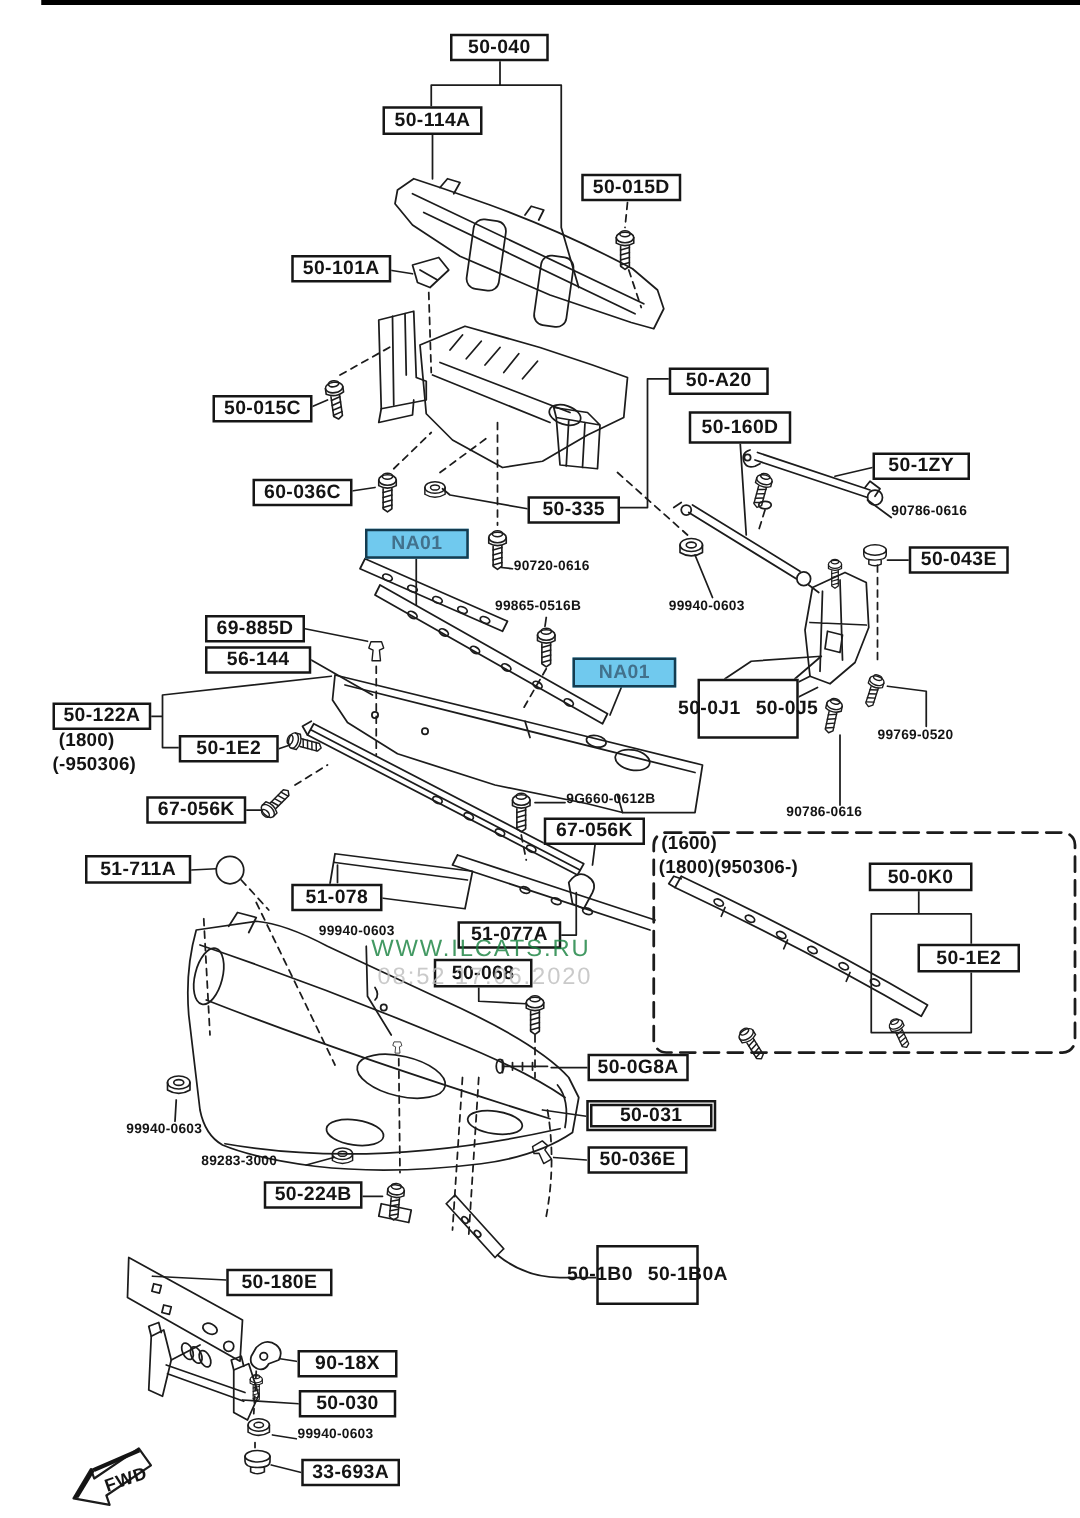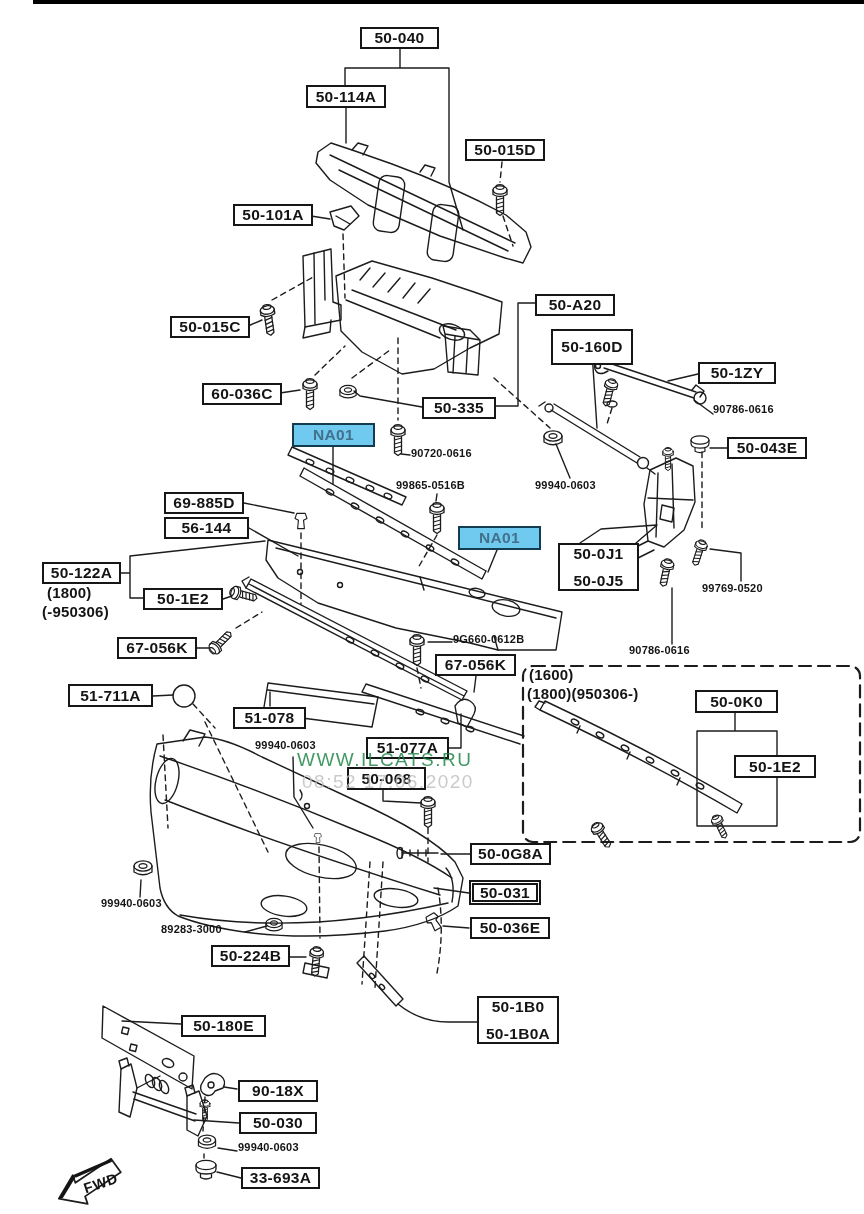--- a/index.html
+++ b/index.html
@@ -3,21 +3,21 @@
 <meta charset="utf-8">
 <style>
   html,body{margin:0;padding:0;background:#fff;}
   .stage{position:relative;width:864px;height:1214px;background:#fff;overflow:hidden;
          font-family:"Liberation Sans",sans-serif;}
   .topbar{position:absolute;left:33px;top:0;width:831px;height:4px;background:#000;z-index:5;}
   .art{position:absolute;left:0;top:0;z-index:10;}
   .pbox{position:absolute;box-sizing:border-box;border:2px solid #161616;background:#fff;color:#141414;
         font-weight:700;font-size:15.5px;line-height:1;letter-spacing:.3px;
         display:flex;align-items:center;justify-content:center;z-index:20;white-space:nowrap;}
-  .pbox.two{flex-direction:column;gap:12px;}
+  .pbox.two{flex-direction:row;gap:12px;}
   .pbox.double{border:5px double #161616;}
   .hbox{}
   .ptxt{position:absolute;color:#141414;font-weight:700;font-size:11px;line-height:1;
         letter-spacing:.2px;z-index:20;white-space:nowrap;}
   .variant{font-size:15px;}
   .wm{position:absolute;font-weight:400;font-size:19px;letter-spacing:1.5px;opacity:.8;
       z-index:30;white-space:nowrap;pointer-events:none;}
 </style>
 </head>
 <body>
@@ -298,21 +298,21 @@
       </g>
     </g>
   </svg>
 
   <div class="pbox" style="left:360px;top:27px;width:79px;height:22px">50-040</div>
   <div class="pbox" style="left:306px;top:85px;width:80px;height:23px">50-114A</div>
   <div class="pbox" style="left:465px;top:139px;width:80px;height:22px">50-015D</div>
   <div class="pbox" style="left:233px;top:204px;width:80px;height:22px">50-101A</div>
   <div class="pbox" style="left:170px;top:316px;width:80px;height:22px">50-015C</div>
   <div class="pbox" style="left:535px;top:294px;width:80px;height:22px">50-A20</div>
-  <div class="pbox" style="left:551px;top:329px;width:82px;height:36px">50-160D</div>
+  <div class="pbox" style="left:551px;top:329px;width:82px;height:26px">50-160D</div>
   <div class="pbox" style="left:698px;top:362px;width:78px;height:22px">50-1ZY</div>
   <div class="pbox" style="left:202px;top:383px;width:80px;height:22px">60-036C</div>
   <div class="pbox" style="left:422px;top:397px;width:74px;height:22px">50-335</div>
   <div class="pbox" style="left:727px;top:437px;width:80px;height:22px">50-043E</div>
   <div class="pbox hbox" style="left: 292px; top: 423px; width: 83px; height: 24px; background: rgb(112, 201, 238); border-color: rgb(20, 60, 80); color: rgb(66, 113, 140);">NA01</div>
   <div class="pbox hbox" style="left: 458px; top: 526px; width: 83px; height: 24px; background: rgb(112, 201, 238); border-color: rgb(20, 60, 80); color: rgb(66, 113, 140);">NA01</div>
   <div class="pbox" style="left:164px;top:492px;width:80px;height:22px">69-885D</div>
   <div class="pbox" style="left:164px;top:517px;width:85px;height:22px">56-144</div>
   <div class="pbox" style="left:42px;top:562px;width:79px;height:22px">50-122A</div>
   <div class="pbox" style="left:143px;top:588px;width:80px;height:22px">50-1E2</div>
@@ -322,21 +322,21 @@
   <div class="pbox" style="left:435px;top:654px;width:81px;height:22px">67-056K</div>
   <div class="pbox" style="left:366px;top:737px;width:83px;height:22px">51-077A</div>
   <div class="pbox" style="left:347px;top:767px;width:79px;height:23px">50-068</div>
   <div class="pbox two" style="left:558px;top:543px;width:81px;height:48px">
     <span>50-0J1</span>
     <span>50-0J5</span>
   </div>
   <div class="pbox" style="left:695px;top:690px;width:83px;height:23px">50-0K0</div>
   <div class="pbox" style="left:734px;top:755px;width:82px;height:23px">50-1E2</div>
   <div class="pbox" style="left:470px;top:843px;width:81px;height:22px">50-0G8A</div>
-  <div class="pbox double" style="left:469px;top:880px;width:72px;height:25px">50-031</div>
+  <div class="pbox double" style="left:469px;top:880px;width:104px;height:25px">50-031</div>
   <div class="pbox" style="left:470px;top:917px;width:80px;height:22px">50-036E</div>
   <div class="pbox" style="left:211px;top:945px;width:79px;height:22px">50-224B</div>
   <div class="pbox two" style="left:477px;top:996px;width:82px;height:48px">
     <span>50-1B0</span>
     <span>50-1B0A</span>
   </div>
   <div class="pbox" style="left:181px;top:1015px;width:85px;height:22px">50-180E</div>
   <div class="pbox" style="left:238px;top:1080px;width:80px;height:22px">90-18X</div>
   <div class="pbox" style="left:239px;top:1112px;width:78px;height:22px">50-030</div>
   <div class="pbox" style="left:241px;top:1167px;width:79px;height:22px">33-693A</div>

